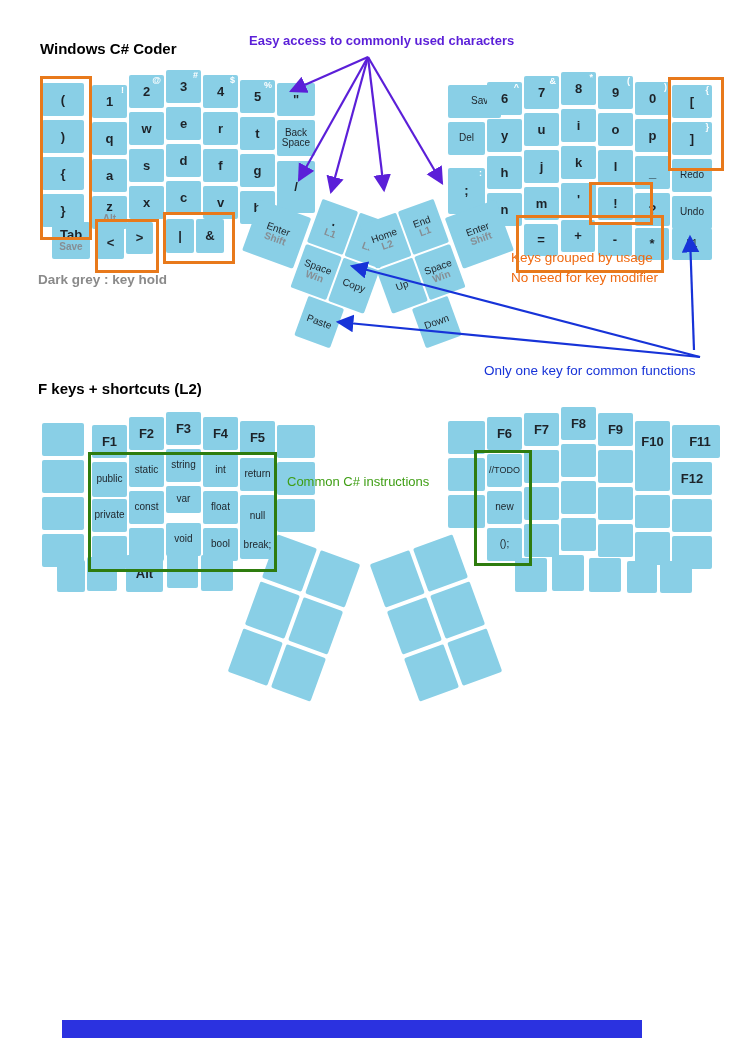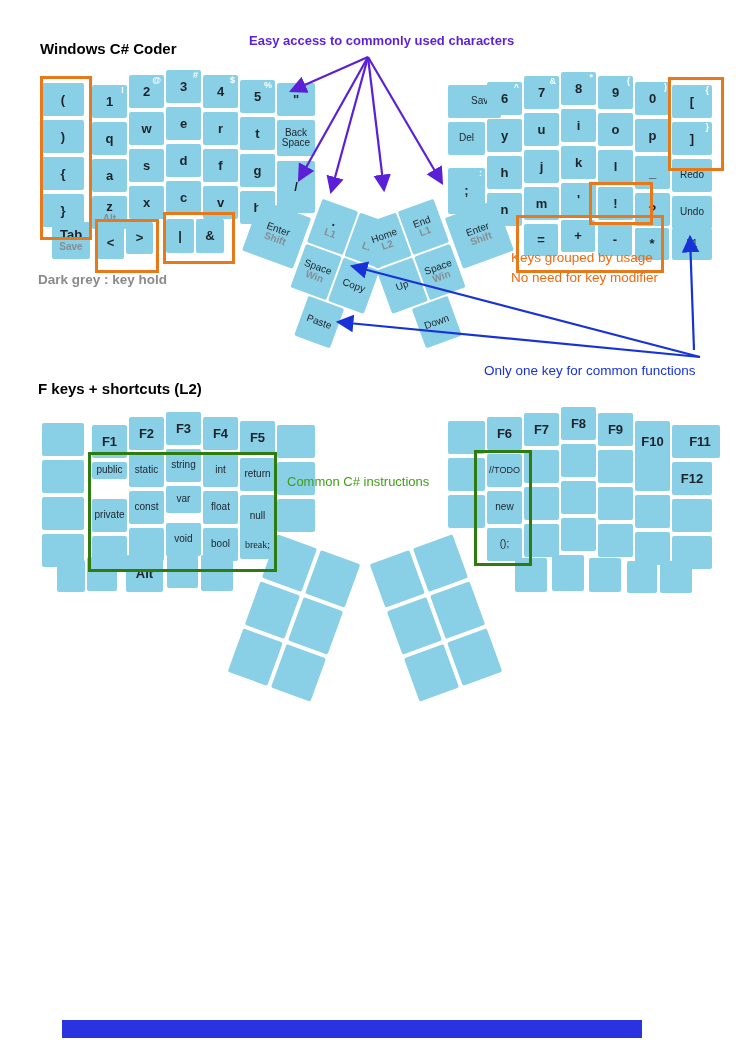--- a/index.html
+++ b/index.html
@@ -253,21 +253,21 @@
       <div class="key" style="left: 672px; top: 228px; width: 40px; height: 32px; background: rgb(137, 207, 230);">
         <span class="kl sm">L1</span>
       </div>
       <div class="key" style="left: 42px; top: 423px; width: 42px; height: 33px; background: rgb(137, 207, 230);"></div>
       <div class="key" style="left: 42px; top: 460px; width: 42px; height: 33px; background: rgb(137, 207, 230);"></div>
       <div class="key" style="left: 42px; top: 497px; width: 42px; height: 33px; background: rgb(137, 207, 230);"></div>
       <div class="key" style="left: 42px; top: 534px; width: 42px; height: 33px; background: rgb(137, 207, 230);"></div>
       <div class="key" style="left: 92px; top: 425px; width: 35px; height: 33px; background: rgb(137, 207, 230);">
         <span class="kl bd">F1</span>
       </div>
-      <div class="key" style="left: 92px; top: 462px; width: 35px; height: 17px; background: rgb(137, 207, 230);">
+      <div class="key" style="left: 92px; top: 462px; width: 35px; height: 35px; background: rgb(137, 207, 230);">
         <span class="kl sm">public</span>
       </div>
       <div class="key" style="left: 92px; top: 499px; width: 35px; height: 33px; background: rgb(137, 207, 230);">
         <span class="kl sm">private</span>
       </div>
       <div class="key" style="left: 92px; top: 536px; width: 35px; height: 33px; background: rgb(137, 207, 230);"></div>
       <div class="key" style="left: 129px; top: 417px; width: 35px; height: 33px; background: rgb(137, 207, 230);">
         <span class="kl bd">F2</span>
       </div>
       <div class="key" style="left: 129px; top: 454px; width: 35px; height: 33px; background: rgb(137, 207, 230);">
@@ -303,21 +303,21 @@
       </div>
       <div class="key" style="left: 240px; top: 421px; width: 35px; height: 33px; background: rgb(137, 207, 230);">
         <span class="kl bd">F5</span>
       </div>
       <div class="key" style="left: 240px; top: 458px; width: 35px; height: 33px; background: rgb(137, 207, 230);">
         <span class="kl sm">return</span>
       </div>
       <div class="key" style="left: 240px; top: 495px; width: 35px; height: 43px; background: rgb(137, 207, 230);">
         <span class="kl sm">null</span>
       </div>
-      <div class="key" style="left: 240px; top: 532px; width: 35px; height: 27px; background: rgb(137, 207, 230); font-family: Liberation Serif, serif;">
+      <div class="key" style="left: 240px; top: 532px; width: 35px; height: 27px; background: rgb(137, 207, 230);">
         <span class="kl sm">break;</span>
       </div>
       <div class="key" style="left: 277px; top: 425px; width: 38px; height: 33px; background: rgb(137, 207, 230);"></div>
       <div class="key" style="left: 277px; top: 462px; width: 38px; height: 33px; background: rgb(137, 207, 230);"></div>
       <div class="key" style="left: 277px; top: 499px; width: 38px; height: 33px; background: rgb(137, 207, 230);"></div>
       <div class="key" style="left: 57px; top: 560px; width: 28px; height: 32px; background: rgb(137, 207, 230);"></div>
       <div class="key" style="left: 87px; top: 557px; width: 30px; height: 34px; background: rgb(137, 207, 230);"></div>
       <div class="key" style="left: 126px; top: 555px; width: 37px; height: 37px; background: rgb(137, 207, 230);">
         <span class="kl">Alt</span>
       </div>

